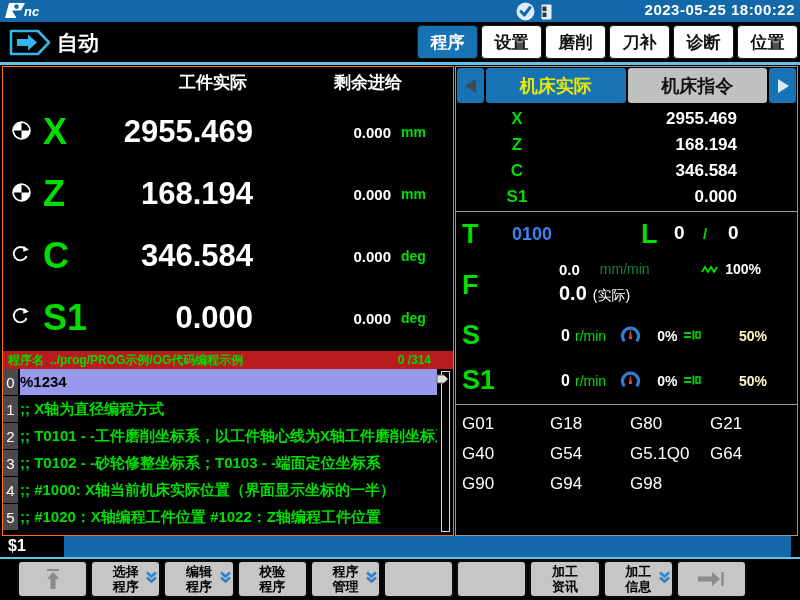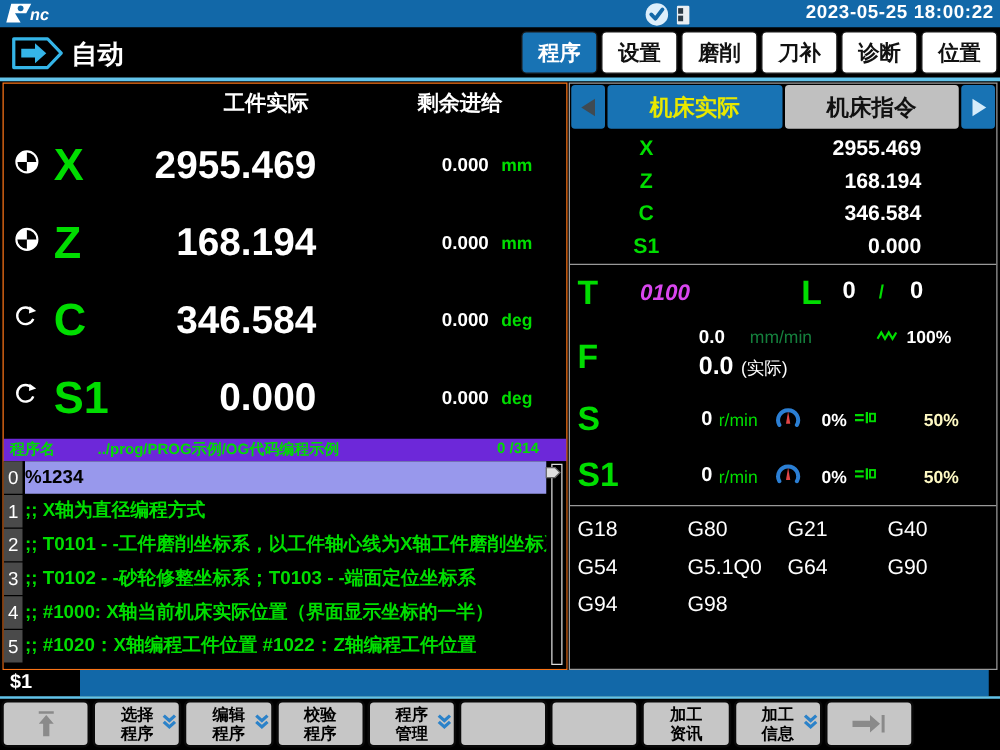--- a/index.html
+++ b/index.html
@@ -28,22 +28,22 @@
   .hdr-actual { position:absolute; left:130px; width:160px; text-align:center; }
   .hdr-remain { position:absolute; left:295px; width:140px; text-align:center; }
   .axis-rows { position:absolute; top:34px; left:0; right:0; }
   .axis-row { display:grid; grid-template-columns:40px 68px 142px 138px 1fr; height:62px; align-items:center; }
   .axis-icon { padding-left:8px; }
   .axis-name { color:#00dd00; font-size:36px; font-weight:bold; line-height:1; }
   .axis-value { color:#fff; font-size:31px; font-weight:bold; text-align:right; }
   .axis-remain { color:#fff; font-size:15px; font-weight:bold; text-align:right; }
   .axis-unit { color:#00dd00; font-size:14px; font-weight:bold; padding-left:10px; }
 
-  .progname { position:absolute; top:284px; left:0; width:100%; height:18px; background:#6d28d9;
-              display:flex; color:#00dd00; font-size:12px; font-weight:bold;gap:28px; }
+  .progname { position:absolute; top:284px; left:0; width:100%; height:18px; background:#b91c1c;
+              display:flex; align-items:center; color:#00dd00; font-size:12px; font-weight:bold; }
   .progname .plabel { margin-left:5px; }
   .progname .ppath { margin-left:6px; white-space:nowrap; overflow:hidden; }
   .progname .ppos { margin-left:auto; margin-right:22px; }
 
   .code { position:absolute; top:302px; left:0; right:0; bottom:0; background:#000; }
   .cline { display:flex; height:26px; margin-bottom:1px; padding-right:16px; }
   .lineno { width:15px; background:#4a4a4a; color:#fff; font-size:15px; display:flex; align-items:center;
             justify-content:center; margin-right:2px; flex:none; }
   .linetext { flex:1; color:#00dd00; font-size:15px; font-weight:bold; line-height:26px;
               white-space:nowrap; overflow:hidden; }
@@ -64,21 +64,21 @@
 
   .rvalues { flex:none; padding-top:2px; }
   .rvrow { height:26px; display:flex; align-items:center; }
   .rvname { margin-left:40px; width:42px; text-align:center; color:#00dd00; font-size:17px; font-weight:bold; }
   .rvval { flex:1; text-align:right; padding-right:60px; color:#fff; font-size:17px; font-weight:bold; }
   .sep { height:1px; background:#999; margin:1px 0; flex:none; }
 
   .tool-row { height:43px; flex:none; position:relative; }
   .big-letter { color:#00dd00; font-size:27px; font-weight:bold; }
   .tool-row .t { position:absolute; left:6px; top:6px; }
-  .tool-row .tval { position:absolute; left:56px; top:11px; color:#d946ef; font-size:18px; font-weight:bold;font-style:italic; }
+  .tool-row .tval { position:absolute; left:56px; top:11px; color:#3b82f6; font-size:18px; font-weight:bold; }
   .tool-row .l { position:absolute; left:185px; top:6px; }
   .tool-row .l1 { position:absolute; left:218px; top:9px; color:#fff; font-size:19px; font-weight:bold; }
   .tool-row .lsep { position:absolute; left:247px; top:12px; color:#00dd00; font-size:15px; font-weight:bold; }
   .tool-row .l2 { position:absolute; left:272px; top:9px; color:#fff; font-size:19px; font-weight:bold; }
 
   .feed-row { height:57px; flex:none; position:relative; }
   .feed-row .f { position:absolute; left:6px; top:14px; }
   .feed-line1 { position:absolute; left:103px; top:4px; right:8px; display:flex; align-items:center; }
   .feed-val { color:#fff; font-size:15px; font-weight:bold; }
   .feed-unit { color:#15803d; font-size:14px; margin-left:20px; }
@@ -101,21 +101,21 @@
   .gcodes { flex:none; display:grid; grid-template-columns:88px 80px 80px 1fr; padding:8px 0 0 6px; }
   .gcode { color:#fff; font-size:17px; height:30px; }
 
   
   .cmdline { position:absolute; top:536px; left:0; width:800px; height:21px; background:#000; }
   .prompt { position:absolute; left:8px; top:1px; color:#fff; font-size:16px; font-weight:bold; }
   .cmd-input { position:absolute; left:64px; top:0; width:727px; height:21px; background:#1268a8; }
   .cmd-underline { position:absolute; top:557px; left:0; width:800px; height:2px; background:#62c3ea; }
 
   
-  .softkeys { position:absolute; top:560px; left:0; width:732px; height:38px; display:flex; gap:2px; padding:0 1px; }
+  .softkeys { position:absolute; top:560px; left:16px; width:732px; height:38px; display:flex; gap:2px; padding:0 1px; }
   .skey { flex:1; background:#c6c6c6; border:2px solid #0a0a0a; border-radius:5px; position:relative;
           display:flex; flex-direction:column; align-items:center; justify-content:center;
           font-size:13px; font-weight:bold; color:#000; line-height:15px; }
   .skey .chev { position:absolute; right:1px; top:50%; transform:translateY(-50%); }
 </style>
 </head>
 <body>
 
 <div class="topbar">
   <span class="logo">
@@ -366,20 +366,21 @@
             <rect x="13" y="3" width="4" height="6" stroke="#00dd00" stroke-width="1.5" fill="none"></rect>
           </svg>
       </span>
       <span class="sp-limit">50%</span>
     </div>
   </div>
 
   <div class="sep"></div>
 
   <div class="gcodes">
+    <span class="gcode">G01</span>
     <span class="gcode">G18</span>
     <span class="gcode">G80</span>
     <span class="gcode">G21</span>
     <span class="gcode">G40</span>
     <span class="gcode">G54</span>
     <span class="gcode">G5.1Q0</span>
     <span class="gcode">G64</span>
     <span class="gcode">G90</span>
     <span class="gcode">G94</span>
     <span class="gcode">G98</span>

